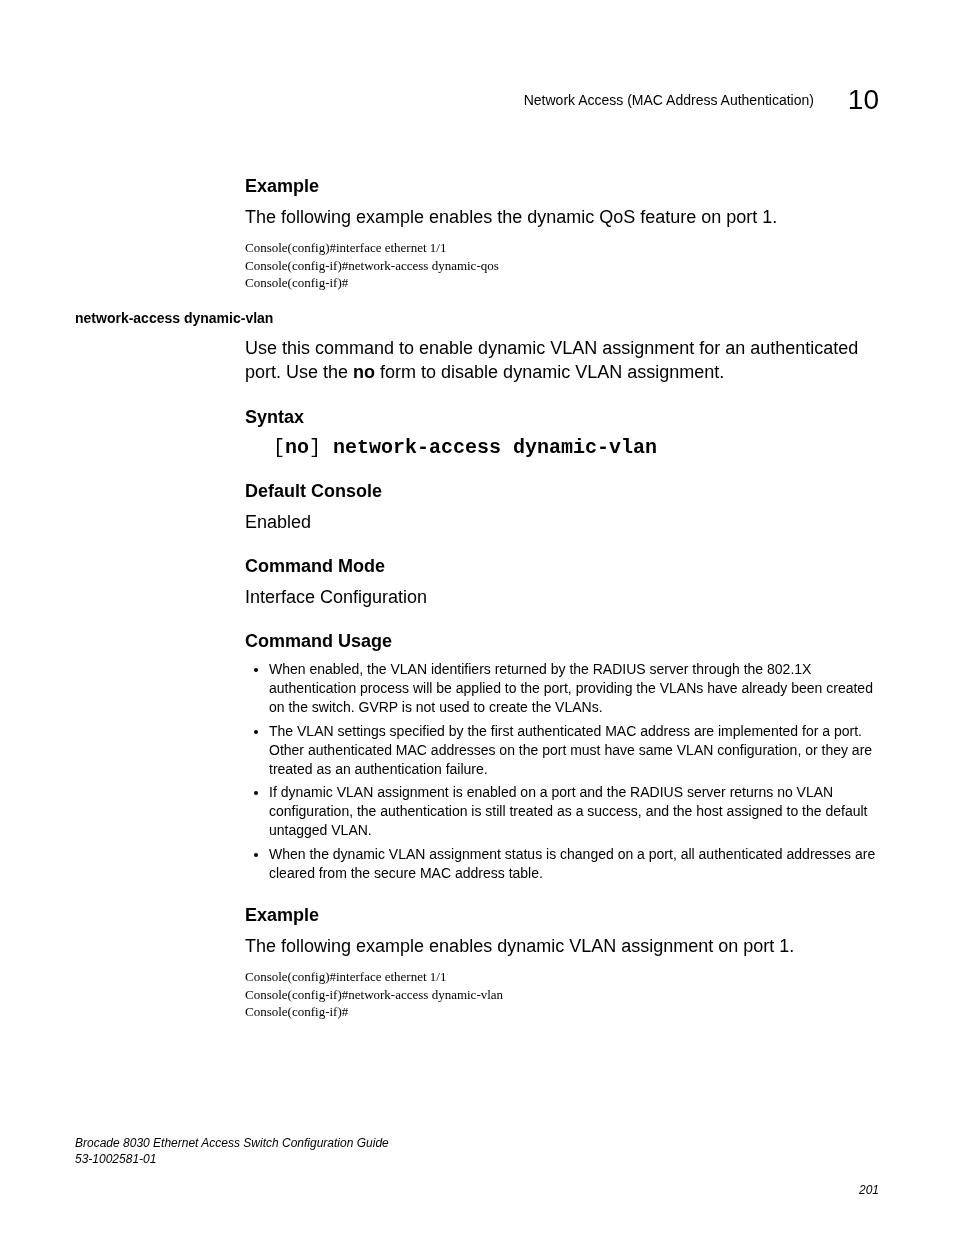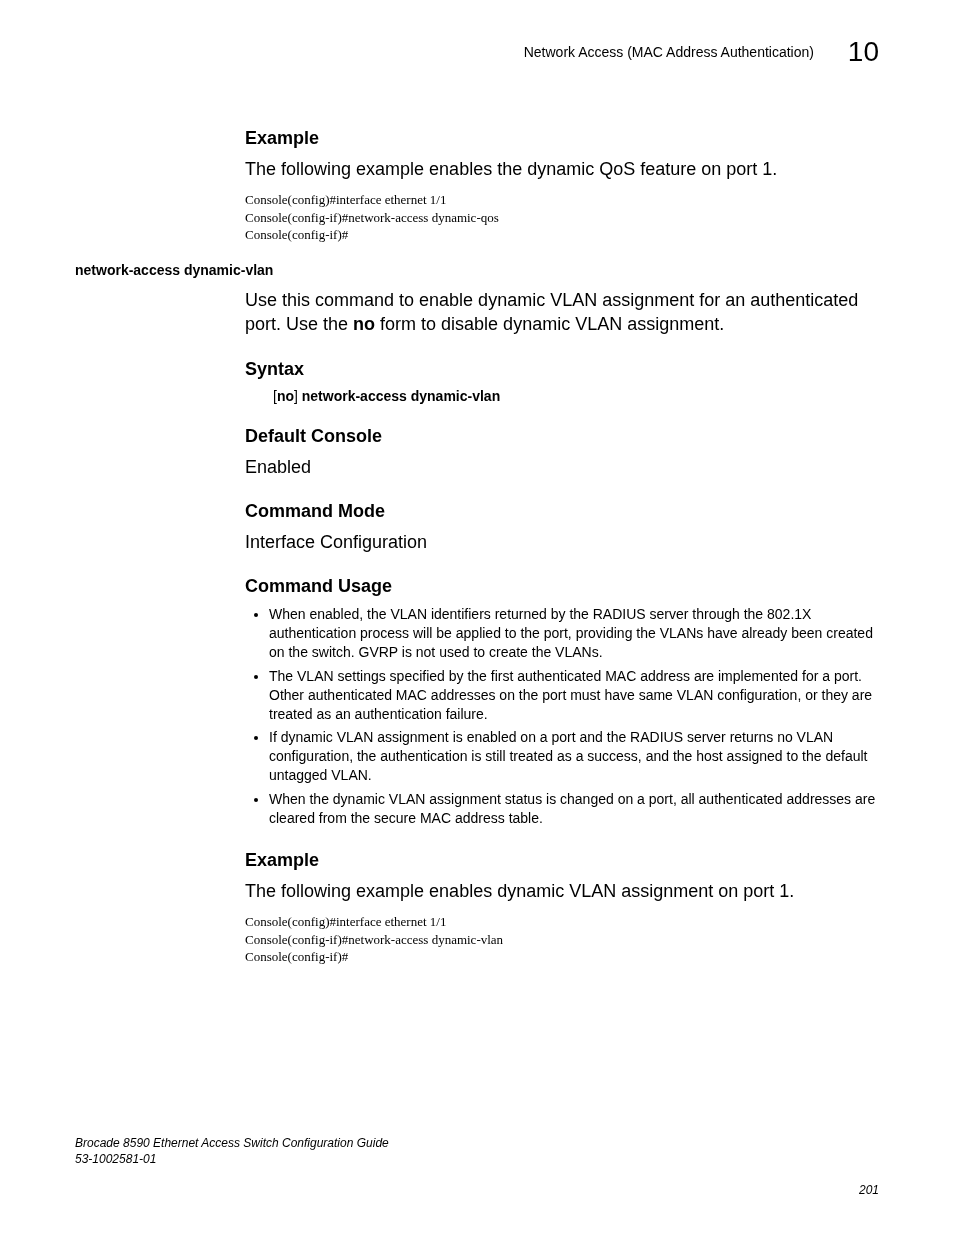--- a/index.html
+++ b/index.html
@@ -8,21 +8,21 @@
     color: #000;
     margin: 0;
     padding: 0;
     background: #fff;
     width: 954px;
     height: 1235px;
     position: relative;
     box-sizing: border-box;
   }
   .page {
-    padding: 36px 75px 40px 75px;
+    padding: 84px 75px 40px 75px;
     box-sizing: border-box;
   }
   .header {
     text-align: right;
     margin-bottom: 60px;
   }
   .header-title {
     display: inline-block;
     font-size: 14px;
     vertical-align: middle;
@@ -57,23 +57,24 @@
   }
   .command-name {
     font-weight: bold;
     font-size: 14px;
     margin-left: 0;
     margin-top: 12px;
     margin-bottom: 10px;
   }
   .syntax-line {
     margin-left: 28px;
-    font-size: 14px;
+    font-size: 20px;
     margin-top: 6px;
     margin-bottom: 10px;
+    font-family: Liberation Mono, monospace;
   }
   .bold { font-weight: bold; }
   ul.usage {
     margin: 4px 0 4px 0;
     padding-left: 24px;
   }
   ul.usage li {
     margin: 5px 0;
     line-height: 1.35;
   }
@@ -132,19 +133,19 @@
 
     <div class="section-title">Example</div>
     <div class="body-text">The following example enables dynamic VLAN assignment on port 1.</div>
     <div class="code-block">Console(config)#interface ethernet 1/1
 Console(config-if)#network-access dynamic-vlan
 Console(config-if)#</div>
   </div>
 
   <div class="footer">
     <div class="footer-left">
-      <div>Brocade 8590 Ethernet Access Switch Configuration Guide</div>
+      <div>Brocade 8030 Ethernet Access Switch Configuration Guide</div>
       <div>53-1002581-01</div>
     </div>
     <div class="footer-right">201</div>
   </div>
 
 </div>
 
 </body></html>

